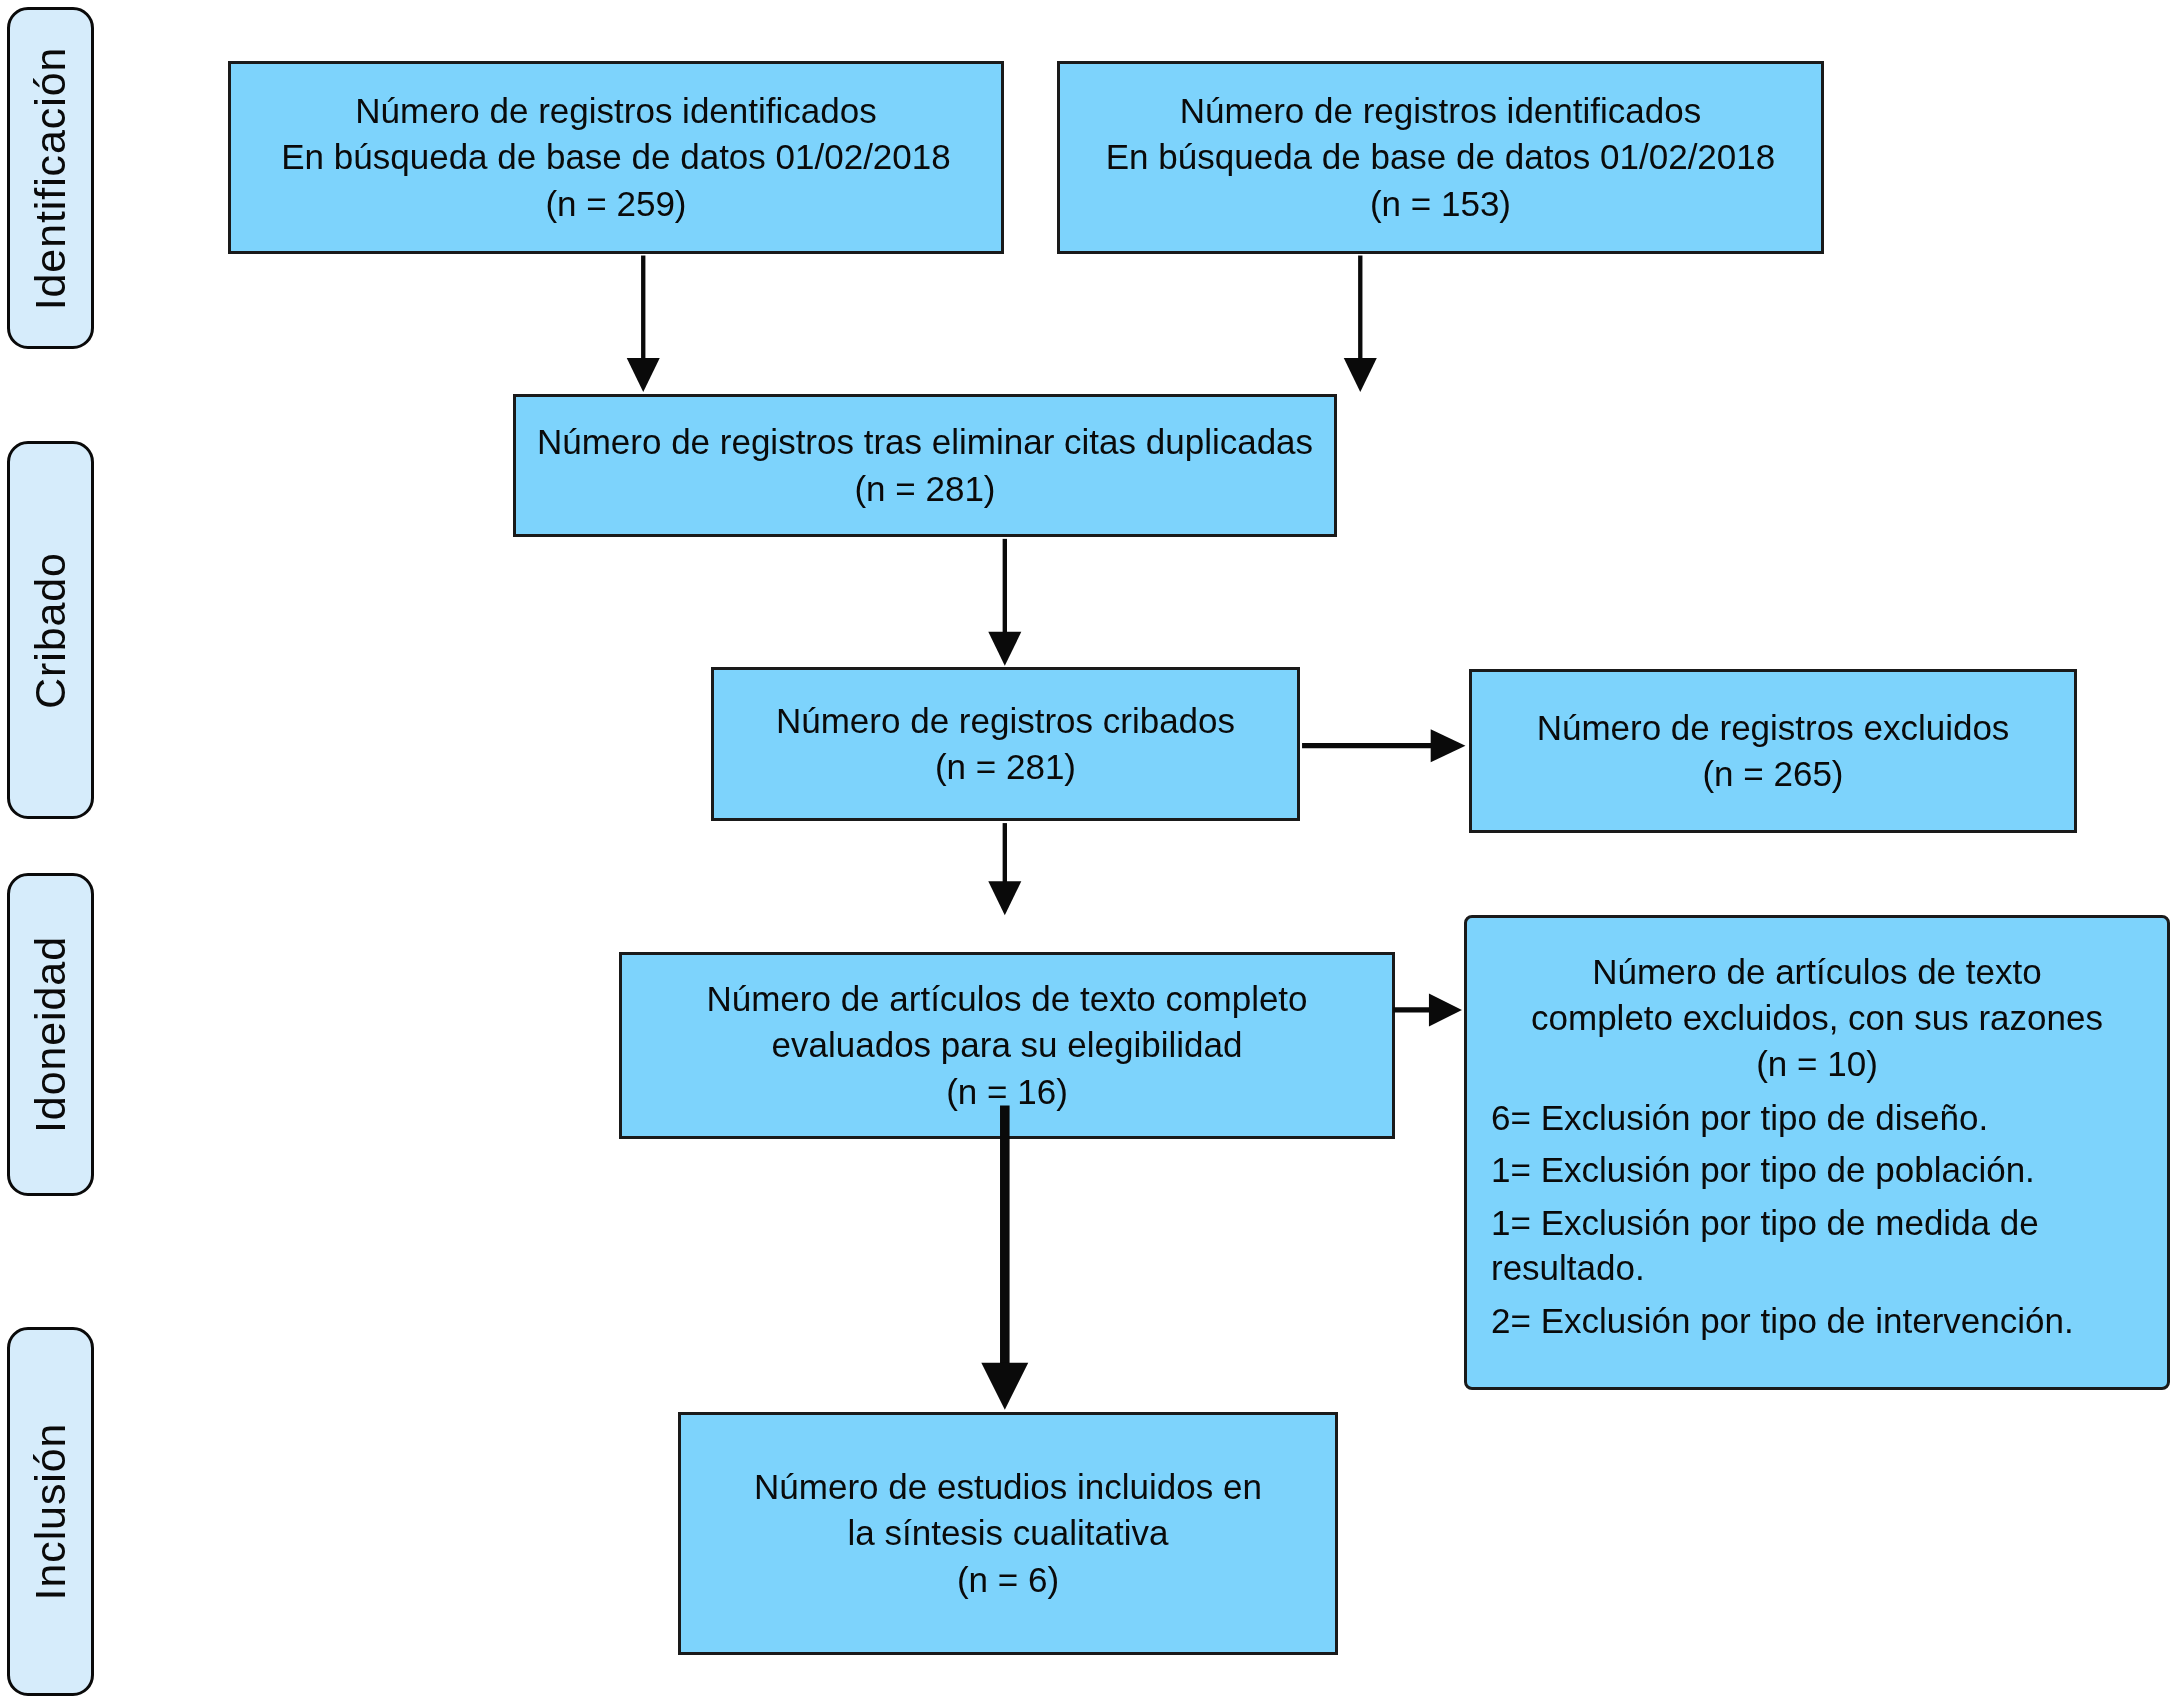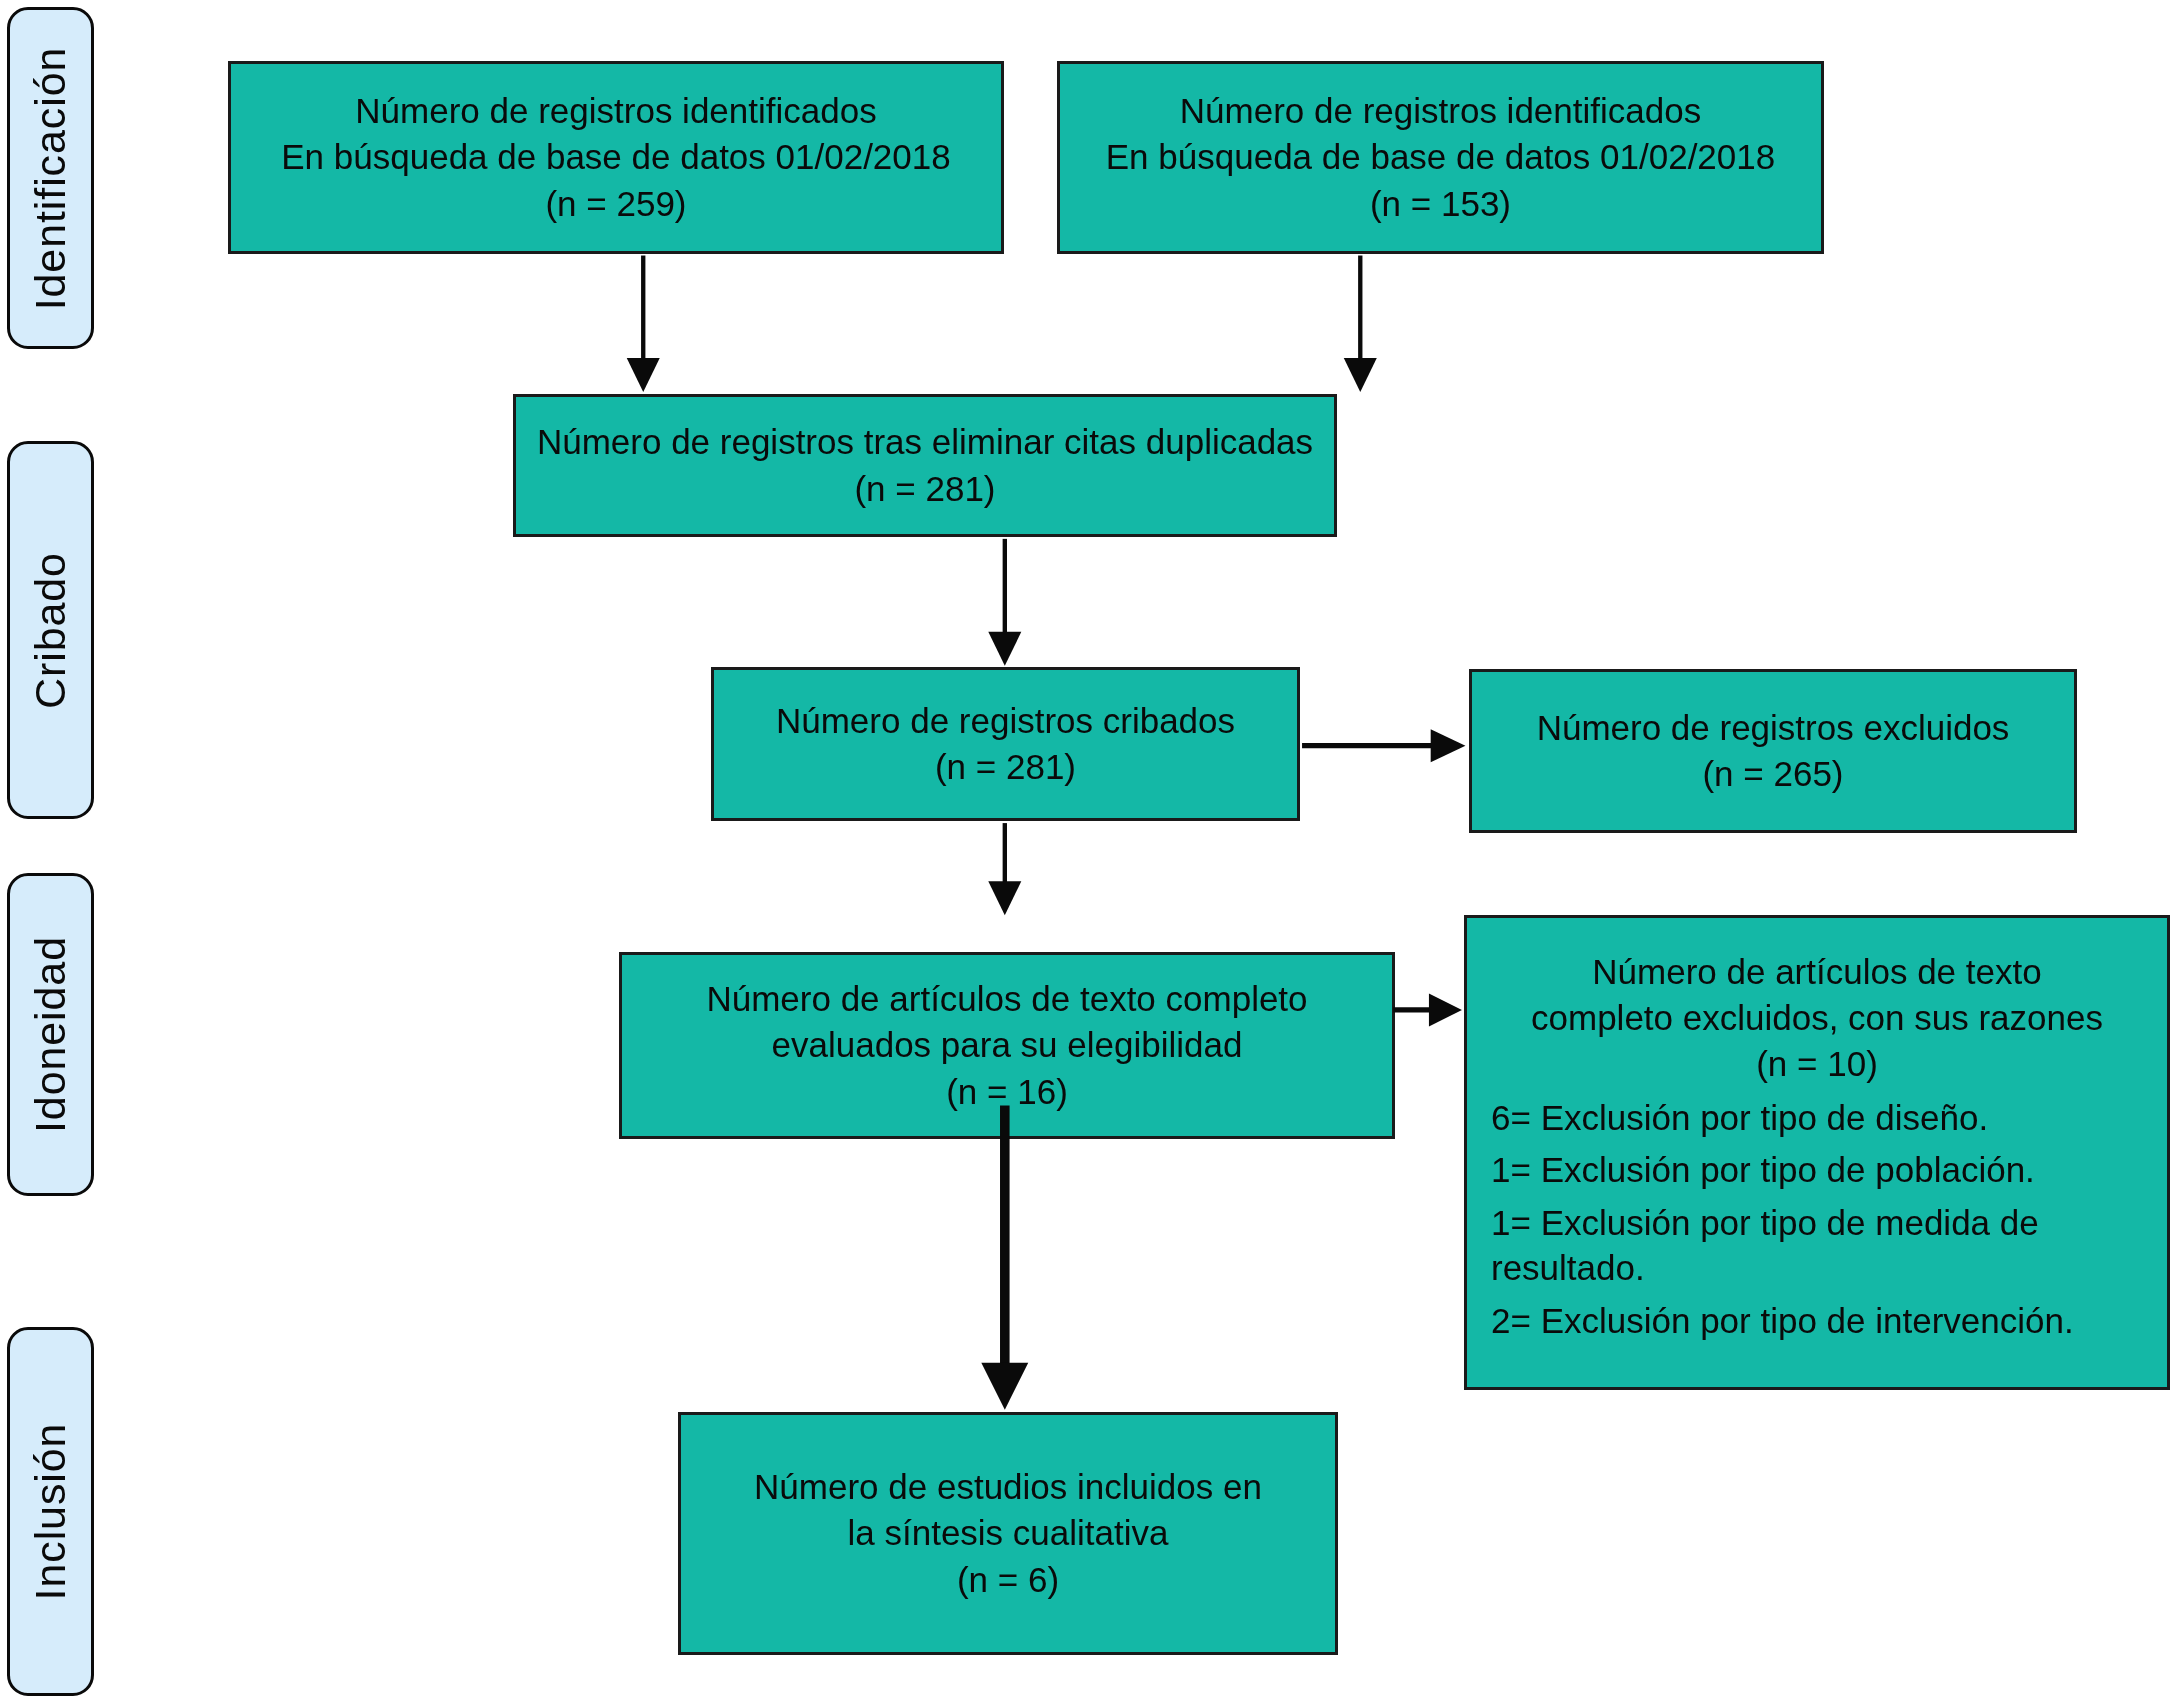--- a/index.html
+++ b/index.html
@@ -26,36 +26,37 @@
   }
   .stage-label{
     transform:rotate(-90deg);
     white-space:nowrap;
     font-size:43px;
     letter-spacing:0.9px;
   }
   
   .fbox{
     position:absolute;
-    background:#14b8a6;
+    background:#7dd3fc;
     border:3.5px solid #1a1a1a;
     box-sizing:border-box;
     display:flex;
     flex-direction:column;
     justify-content:center;
     align-items:center;
     text-align:center;
     font-size:35px;
     line-height:1.32;
   }
   .fbox .line{white-space:nowrap;}
   
   .fbox.reasons-box{
     justify-content:flex-start;
     padding:31px 24px 17.4px 24px;
+    border-radius:8px;
   }
   .reasons-box .reason{
     align-self:flex-start;
     text-align:left;
     margin-top:8px;
     line-height:1.28;
   }
   #arrows{
     position:absolute;
     left:0;top:0;

